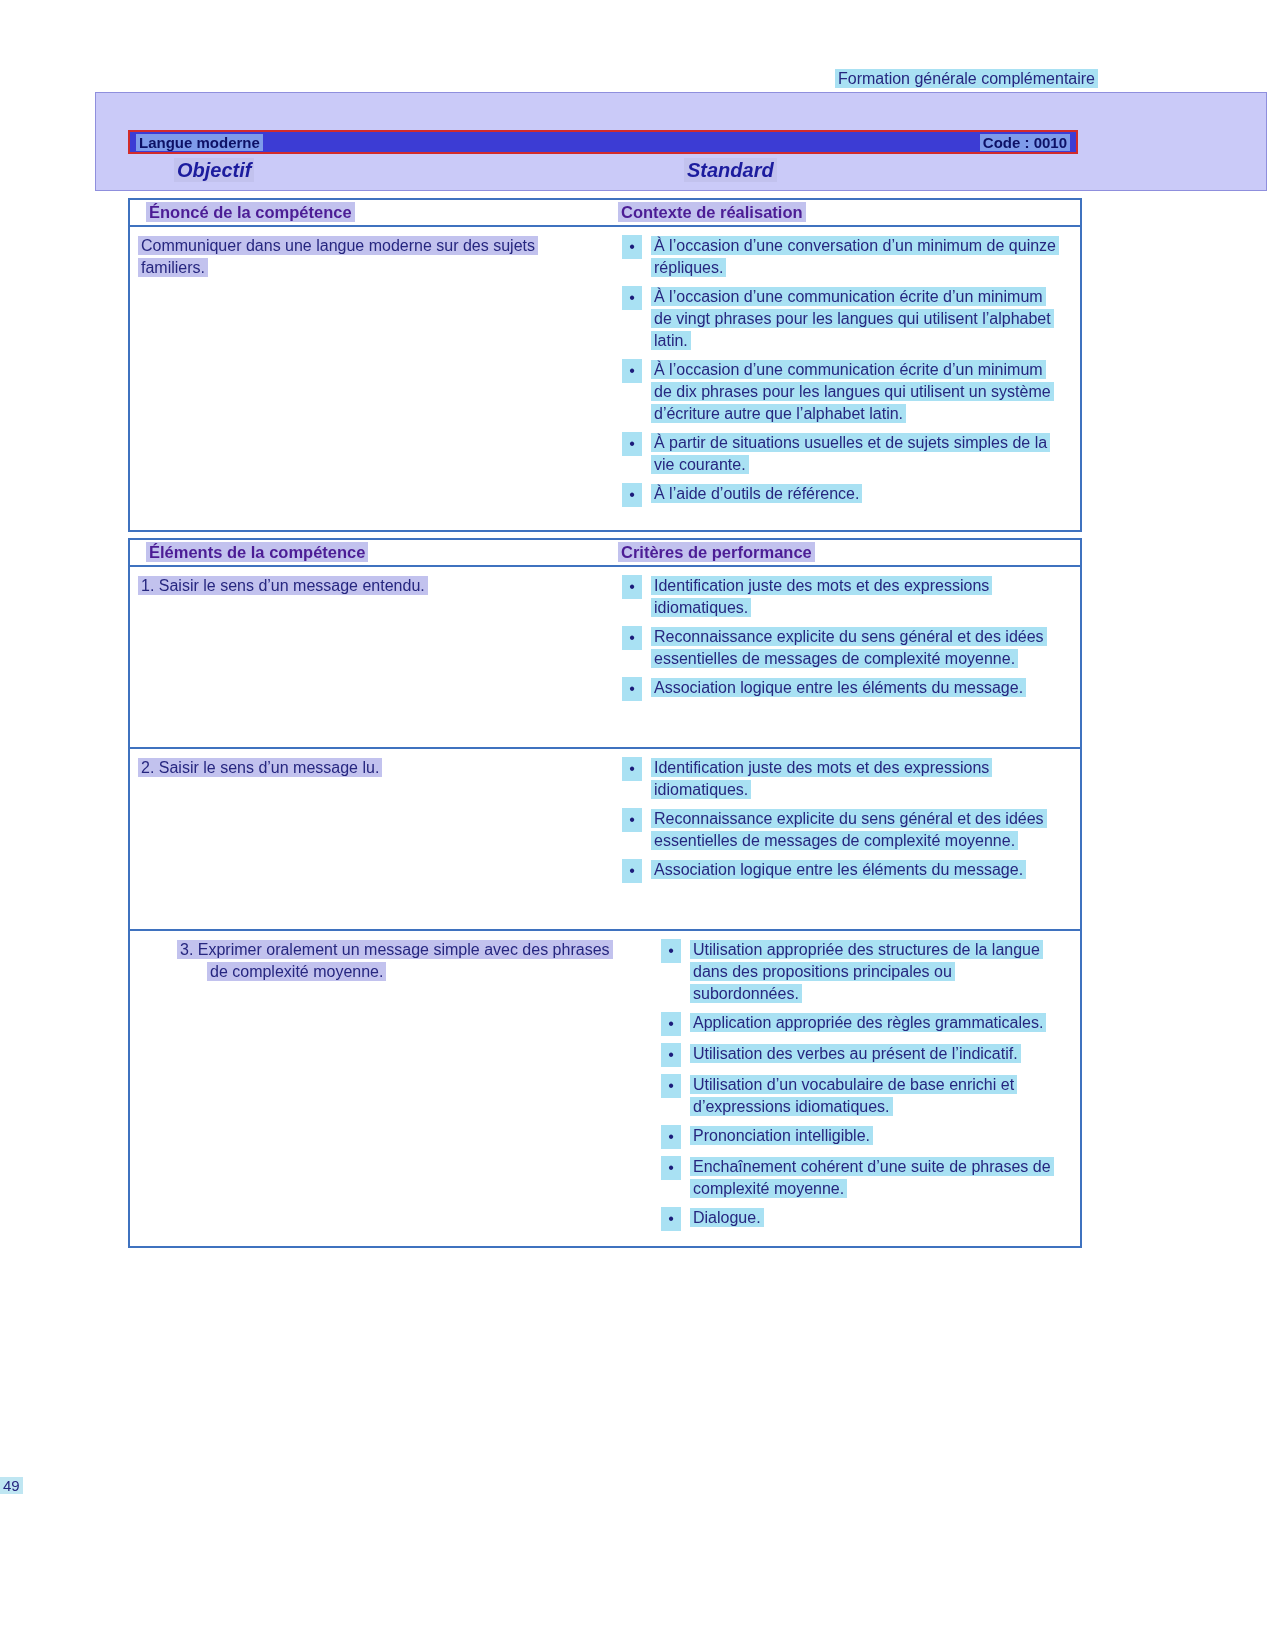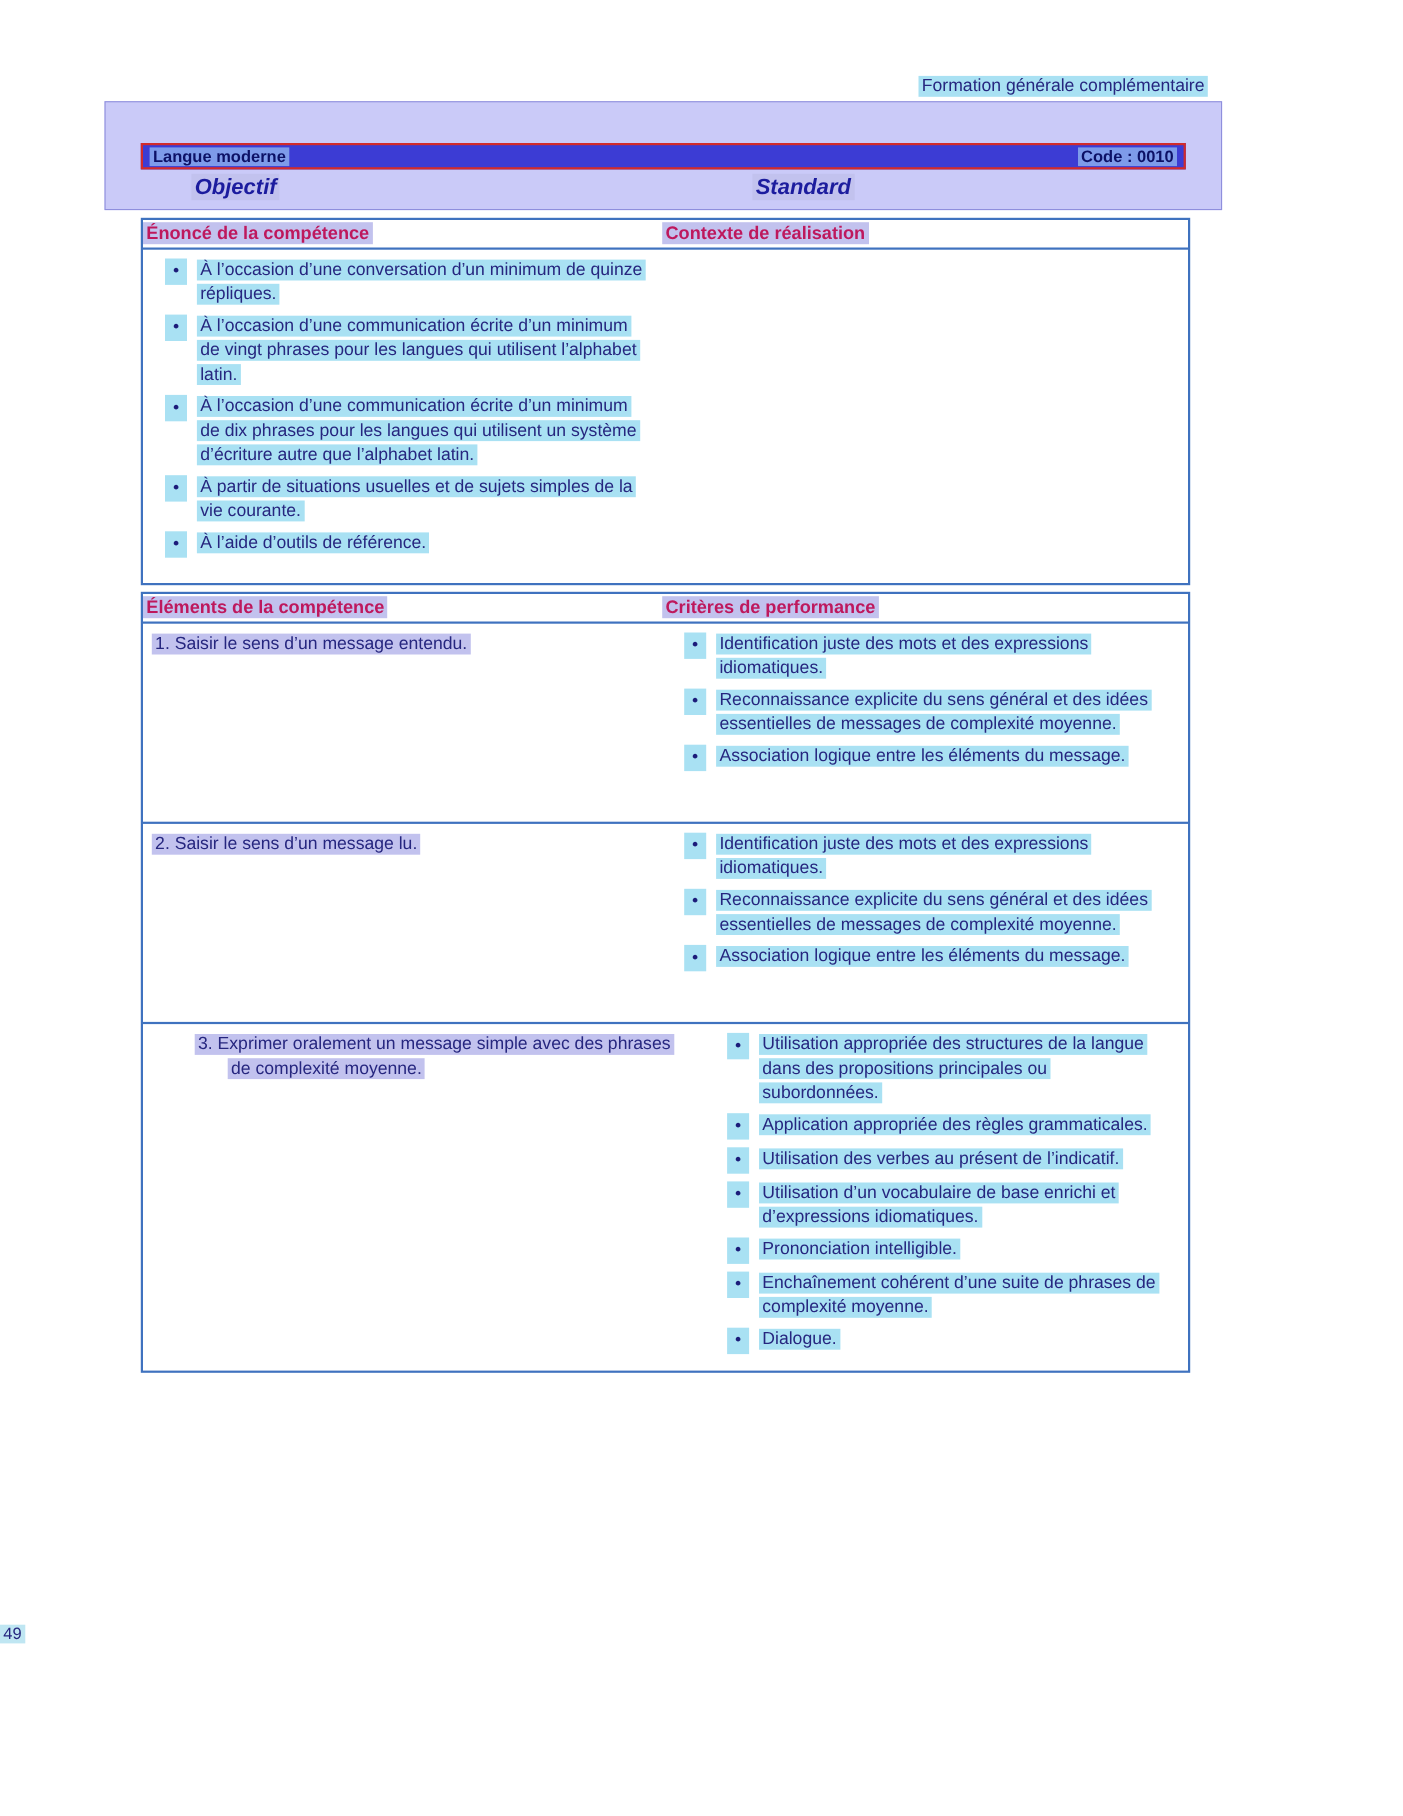--- a/index.html
+++ b/index.html
@@ -11,40 +11,40 @@
   .hlc { background:#a9e1f3; padding:1px 3px;
          box-decoration-break:clone; -webkit-box-decoration-break:clone; }
   .hlv { background:#c2c2ee; padding:1px 3px;
          box-decoration-break:clone; -webkit-box-decoration-break:clone; }
 
   
   .top-header { position:absolute; top:70px; left:144px; width:954px;
                 text-align:right; font-size:16px; color:#26267f; }
 
   
-  .title-block { position:absolute; top:92px; left:95px; width:1016px; height:99px;
+  .title-block { position:absolute; top:92px; left:95px; width:1172px; height:99px;
                  background:#cacaf8; border:1px solid #8f8fdd; box-sizing:border-box; }
   .title-bar { position:absolute; left:32px; top:37px; width:950px; height:24px;
                background:#3c3cd4; border:2px solid #d22b2b; box-sizing:border-box;
                display:flex; justify-content:space-between; align-items:center;
                padding:0 6px; font-size:15px; font-weight:bold; }
   .title-bar .bar-hl { background:#7e9bea; color:#0d1166; padding:0 3px; }
   .headings-row { position:absolute; left:44px; top:66px; width:940px; height:28px; }
   .heading { font-size:20px; font-weight:bold; font-style:italic; color:#1c1c9e;margin-left:34px; }
   .heading-standard { position:absolute; left:510px; top:0;font-style:italic; }
   .heading-objectif { position:absolute; left:0; top:0; }
 
   
   .doc-table { position:absolute; left:128px; width:954px;
                border:2px solid #3f72bf; box-sizing:border-box; background:#fff; }
   .t1 { top:198px; }
   .t2 { top:538px; }
   .t-head { display:grid; grid-template-columns:472px auto;
             border-bottom:2px solid #3f72bf; }
-  .t-head .hcell { padding:3px 0; font-size:16.5px; font-weight:bold; color:#be185d; }
+  .t-head .hcell { padding:3px 16px; font-size:16.5px; font-weight:bold; color:#4c1d95; }
   .t-row { display:grid; grid-template-columns:472px auto; }
   .t-row + .t-row { border-top:2px solid #3f72bf; }
   .lcell { padding:8px 28px 8px 8px; font-size:16px; line-height:22px; }
   .rcell { padding:8px 18px 8px 20px; font-size:16px; line-height:22px; }
   .t1-body { min-height:303px; }
   .r-el1 { min-height:180px; }
   .r-el2 { min-height:180px; }
   .r-el3 { min-height:294px;padding-left:39px; }
   .el p { margin:0; padding-left:30px; text-indent:-30px; }
   .bullet { display:flex; align-items:flex-start; gap:9px; margin-bottom:7px; }
@@ -75,20 +75,23 @@
       <span class="heading heading-standard"><span class="hlv">Standard</span></span>
     </div>
   </div>
 
   <div class="doc-table t1">
     <div class="t-head">
       <div class="hcell"><span class="hlv">Énoncé de la compétence</span></div>
       <div class="hcell"><span class="hlv">Contexte de réalisation</span></div>
     </div>
     <div class="t-row t1-body">
+      <div class="lcell">
+        <span class="hlv">Communiquer dans une langue moderne sur des sujets familiers.</span>
+      </div>
       <div class="rcell">
         <div class="bullet">
           <span class="bmark hlc">•</span>
           <span class="btext"><span class="hlc">À l’occasion d’une conversation d’un minimum de quinze répliques.</span></span>
         </div>
         <div class="bullet">
           <span class="bmark hlc">•</span>
           <span class="btext"><span class="hlc">À l’occasion d’une communication écrite d’un minimum de vingt phrases pour les langues qui utilisent l’alphabet latin.</span></span>
         </div>
         <div class="bullet">

